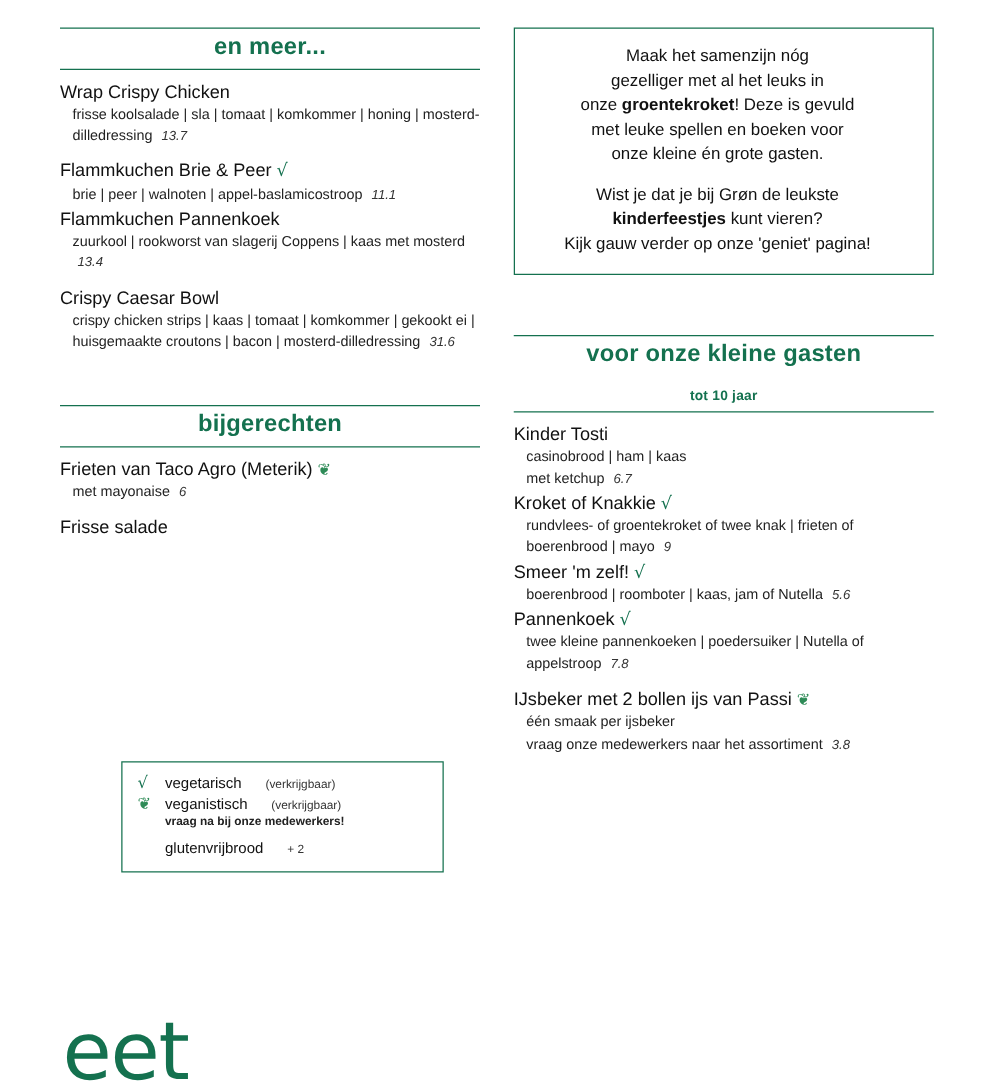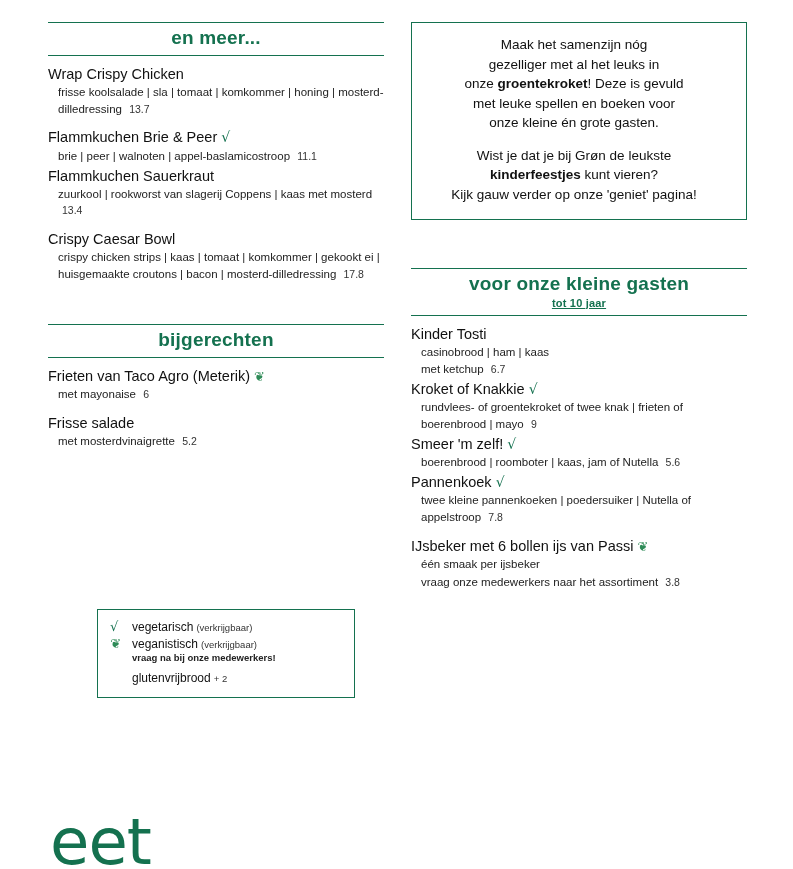--- a/index.html
+++ b/index.html
@@ -44,23 +44,22 @@
     padding: 4px 0 6px 0;
     border-top: 1.5px solid #14714f;
     border-bottom: 1.5px solid #14714f;
     letter-spacing: 0.2px;
   }
   .section-head .sub {
     display: block;
     font-size: 11px;
     font-weight: bold;
     color: #14714f;
-    margin-top: 2px;
+    margin-top: 16px;
     letter-spacing: 0.2px;
-    text-decoration: underline;
   }
 
   
   .items {
     margin-top: 9px;
   }
   .item {
     margin-bottom: 11px;
   }
   .item.tight {
@@ -87,20 +86,21 @@
     color: #222;
     line-height: 1.45;
     margin-left: 10px;
     margin-top: 1px;
   }
   .price {
     font-size: 10.5px;
     color: #333;
     margin-left: 4px;
     white-space: nowrap;
+    font-style: italic;
   }
 
   
   .promo-box {
     border: 1.5px solid #14714f;
     padding: 12px 14px 14px 4px;
     text-align: center;
     color: #111;
     font-size: 13.5px;
     line-height: 1.45;
@@ -134,21 +134,21 @@
     font-family: "DejaVu Sans", sans-serif;
     font-size: 13px;
     flex: none;
   }
   .legend-mark.vegan {
     color: #2e8b57;
   }
   .legend-small {
     font-size: 9.5px;
     color: #333;
-    margin-left: 3px;
+    margin-left: 19px;
   }
   .legend-note {
     font-size: 9.5px;
     color: #222;
     margin-left: 22px;
     margin-top: -1px;
     font-weight: bold;
   }
   .legend-row.gap {
     margin-top: 8px;
@@ -195,32 +195,32 @@
         <div class="item-name">
           <span>Flammkuchen Brie &amp; Peer</span><span class="veg">√</span>
         </div>
         <div class="item-desc">
           <span>brie | peer | walnoten | appel-baslamicostroop</span>
           <span class="price">11.1</span>
         </div>
       </div>
 
       <div class="item">
-        <div class="item-name">Flammkuchen Sauerkraut</div>
+        <div class="item-name">Flammkuchen Pannenkoek</div>
         <div class="item-desc">
           <span>zuurkool | rookworst van slagerij Coppens | kaas met mosterd</span>
           <span class="price">13.4</span>
         </div>
       </div>
 
       <div class="item">
         <div class="item-name">Crispy Caesar Bowl</div>
         <div class="item-desc">
           <span>crispy chicken strips | kaas | tomaat | komkommer | gekookt ei | huisgemaakte croutons | bacon | mosterd-dilledressing</span>
-          <span class="price">17.8</span>
+          <span class="price">31.6</span>
         </div>
       </div>
 
     </div>
 
     <div class="spacer-30"></div>
 
     <div class="section-head">
       <span>bijgerechten</span>
     </div>
@@ -232,24 +232,20 @@
           <span>Frieten van Taco Agro (Meterik)</span><span class="vegan">❦</span>
         </div>
         <div class="item-desc">
           <span>met mayonaise</span>
           <span class="price">6</span>
         </div>
       </div>
 
       <div class="item">
         <div class="item-name">Frisse salade</div>
-        <div class="item-desc">
-          <span>met mosterdvinaigrette</span>
-          <span class="price">5.2</span>
-        </div>
       </div>
 
     </div>
 
   </div>
 
   <div class="col-right">
 
     <div class="promo-box">
       <div>
@@ -312,21 +308,21 @@
           <span>Pannenkoek</span><span class="veg">√</span>
         </div>
         <div class="item-desc">
           <span>twee kleine pannenkoeken | poedersuiker | Nutella of appelstroop</span>
           <span class="price">7.8</span>
         </div>
       </div>
 
       <div class="item">
         <div class="item-name">
-          <span>IJsbeker met 6 bollen ijs van Passi</span><span class="vegan">❦</span>
+          <span>IJsbeker met 2 bollen ijs van Passi</span><span class="vegan">❦</span>
         </div>
         <div class="item-desc">
           <span>één smaak per ijsbeker</span>
         </div>
         <div class="item-desc">
           <span>vraag onze medewerkers naar het assortiment</span>
           <span class="price">3.8</span>
         </div>
       </div>
 

